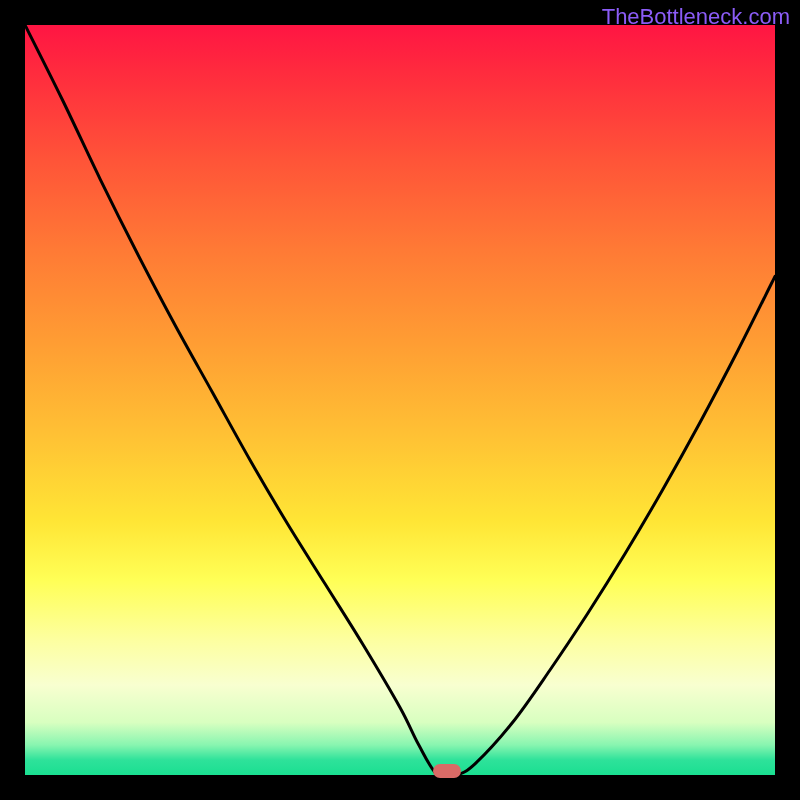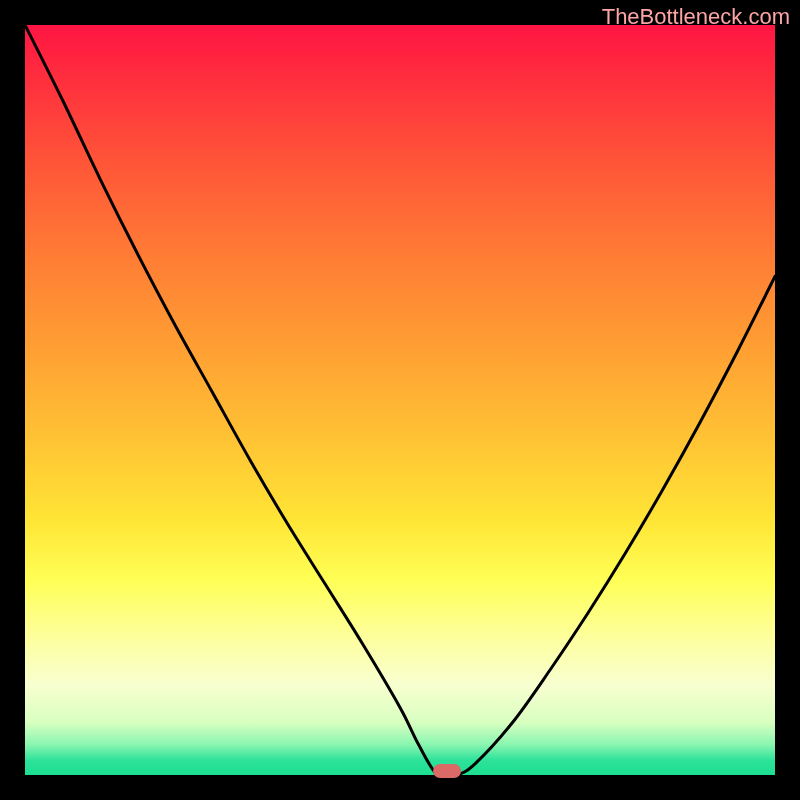--- a/index.html
+++ b/index.html
@@ -8,21 +8,21 @@
     width: 800px;
     height: 800px;
     background: #000;
     position: relative;
     font-family: Arial, Helvetica, sans-serif;
   }
   .watermark {
     position: absolute;
     top: 4px;
     right: 10px;
-    color: #fca5a5;
+    color: #8b5cf6;
     font-size: 22px;
     font-weight: 500;
     z-index: 10;
   }
   .plot-area {
     position: absolute;
     left: 25px;
     top: 25px;
     width: 750px;
     height: 750px;

